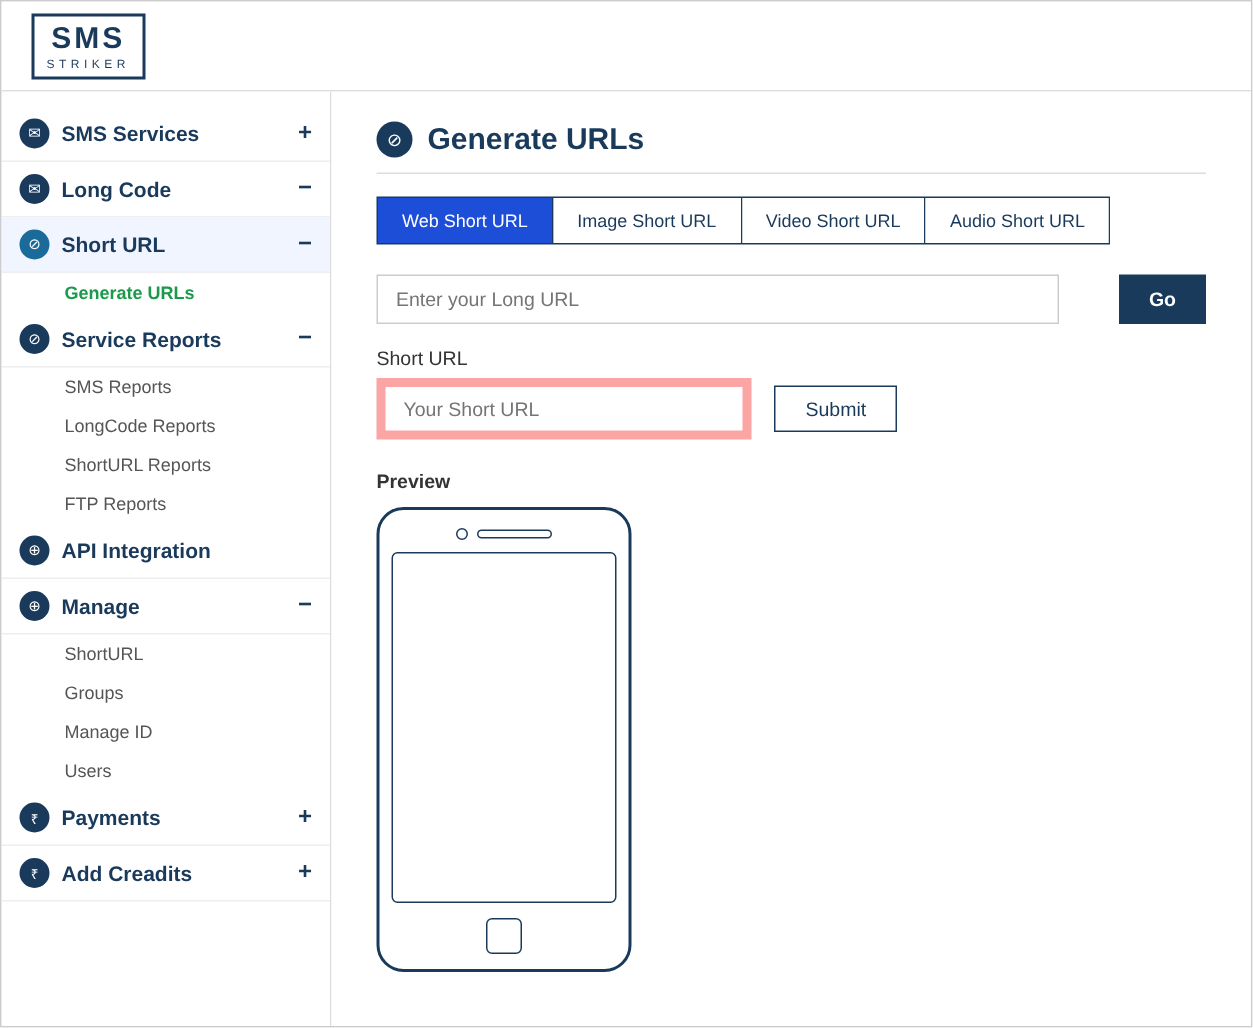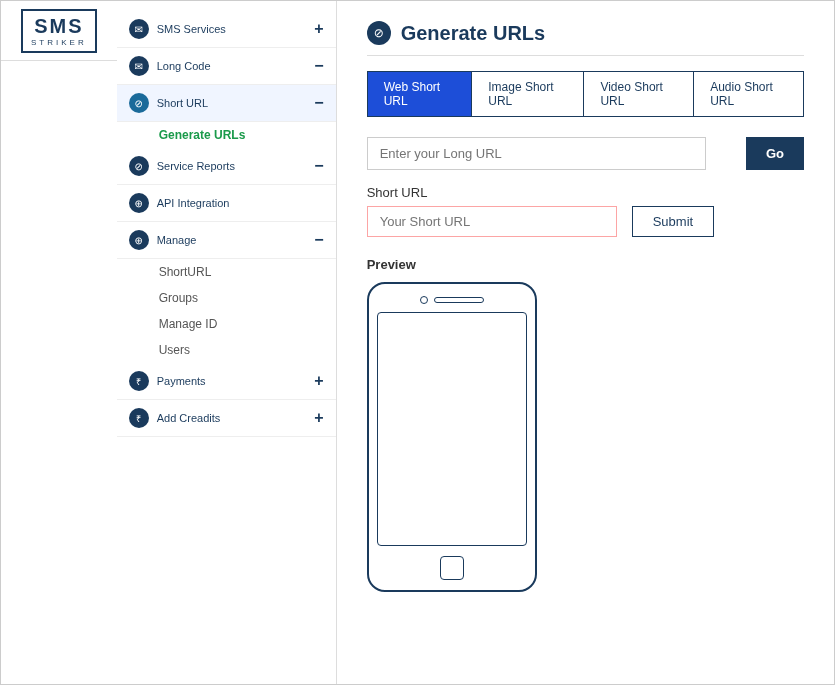--- a/index.html
+++ b/index.html
@@ -10,21 +10,21 @@
       justify-content: center;
       align-items: center;
       min-height: 100vh;
     }
     .app-window {
       width: 835px;
       height: 685px;
       background: #fff;
       border: 1px solid #ccc;
       display: flex;
-      flex-direction: row;
+      flex-direction: column;
       overflow: hidden;
     }
     
     .header {
       background: #fff;
       padding: 10px 20px;
       border-bottom: 1px solid #ddd;
       display: flex;
       align-items: center;
       height: 60px;
@@ -81,22 +81,22 @@
       background: #1a3a5c;
       display: flex;
       align-items: center;
       justify-content: center;
       color: #fff;
       font-size: 10px;
       flex-shrink: 0;
     }
     .sidebar-label {
       color: #1a3a5c;
-      font-size: 11px;
-      font-weight: normal;
+      font-size: 14px;
+      font-weight: bold;
       text-align: right;
     }
     .sidebar-toggle {
       color: #1a3a5c;
       font-size: 16px;
       font-weight: bold;
     }
     .sidebar-sub {
       padding: 0;
     }
@@ -197,21 +197,21 @@
       margin-bottom: 6px;
     }
     .short-url-row {
       display: flex;
       align-items: center;
       gap: 15px;
       margin-bottom: 20px;
     }
     .short-url-input {
       padding: 7px 12px;
-      border: 1px solid #fca5a5;
+      border: 6px solid #fca5a5;
       font-size: 13px;
       width: 250px;
       outline: none;
       color: #999;
     }
     .submit-btn {
       padding: 7px 20px;
       background: #fff;
       color: #1a3a5c;
       border: 1px solid #1a3a5c;
@@ -315,20 +315,26 @@
         <a class="sidebar-sub-item active">Generate URLs</a>
       </div>
 
       <div class="sidebar-item">
         <div class="sidebar-item-left">
           <div class="sidebar-icon">⊘</div>
           <span class="sidebar-label">Service Reports</span>
         </div>
         <span class="sidebar-toggle">−</span>
       </div>
+      <div class="sidebar-sub">
+        <a class="sidebar-sub-item">SMS Reports</a>
+        <a class="sidebar-sub-item">LongCode Reports</a>
+        <a class="sidebar-sub-item">ShortURL Reports</a>
+        <a class="sidebar-sub-item">FTP Reports</a>
+      </div>
 
       <div class="sidebar-item">
         <div class="sidebar-item-left">
           <div class="sidebar-icon">⊕</div>
           <span class="sidebar-label">API Integration</span>
         </div>
         <span class="sidebar-toggle"></span>
       </div>
 
       <div class="sidebar-item">

